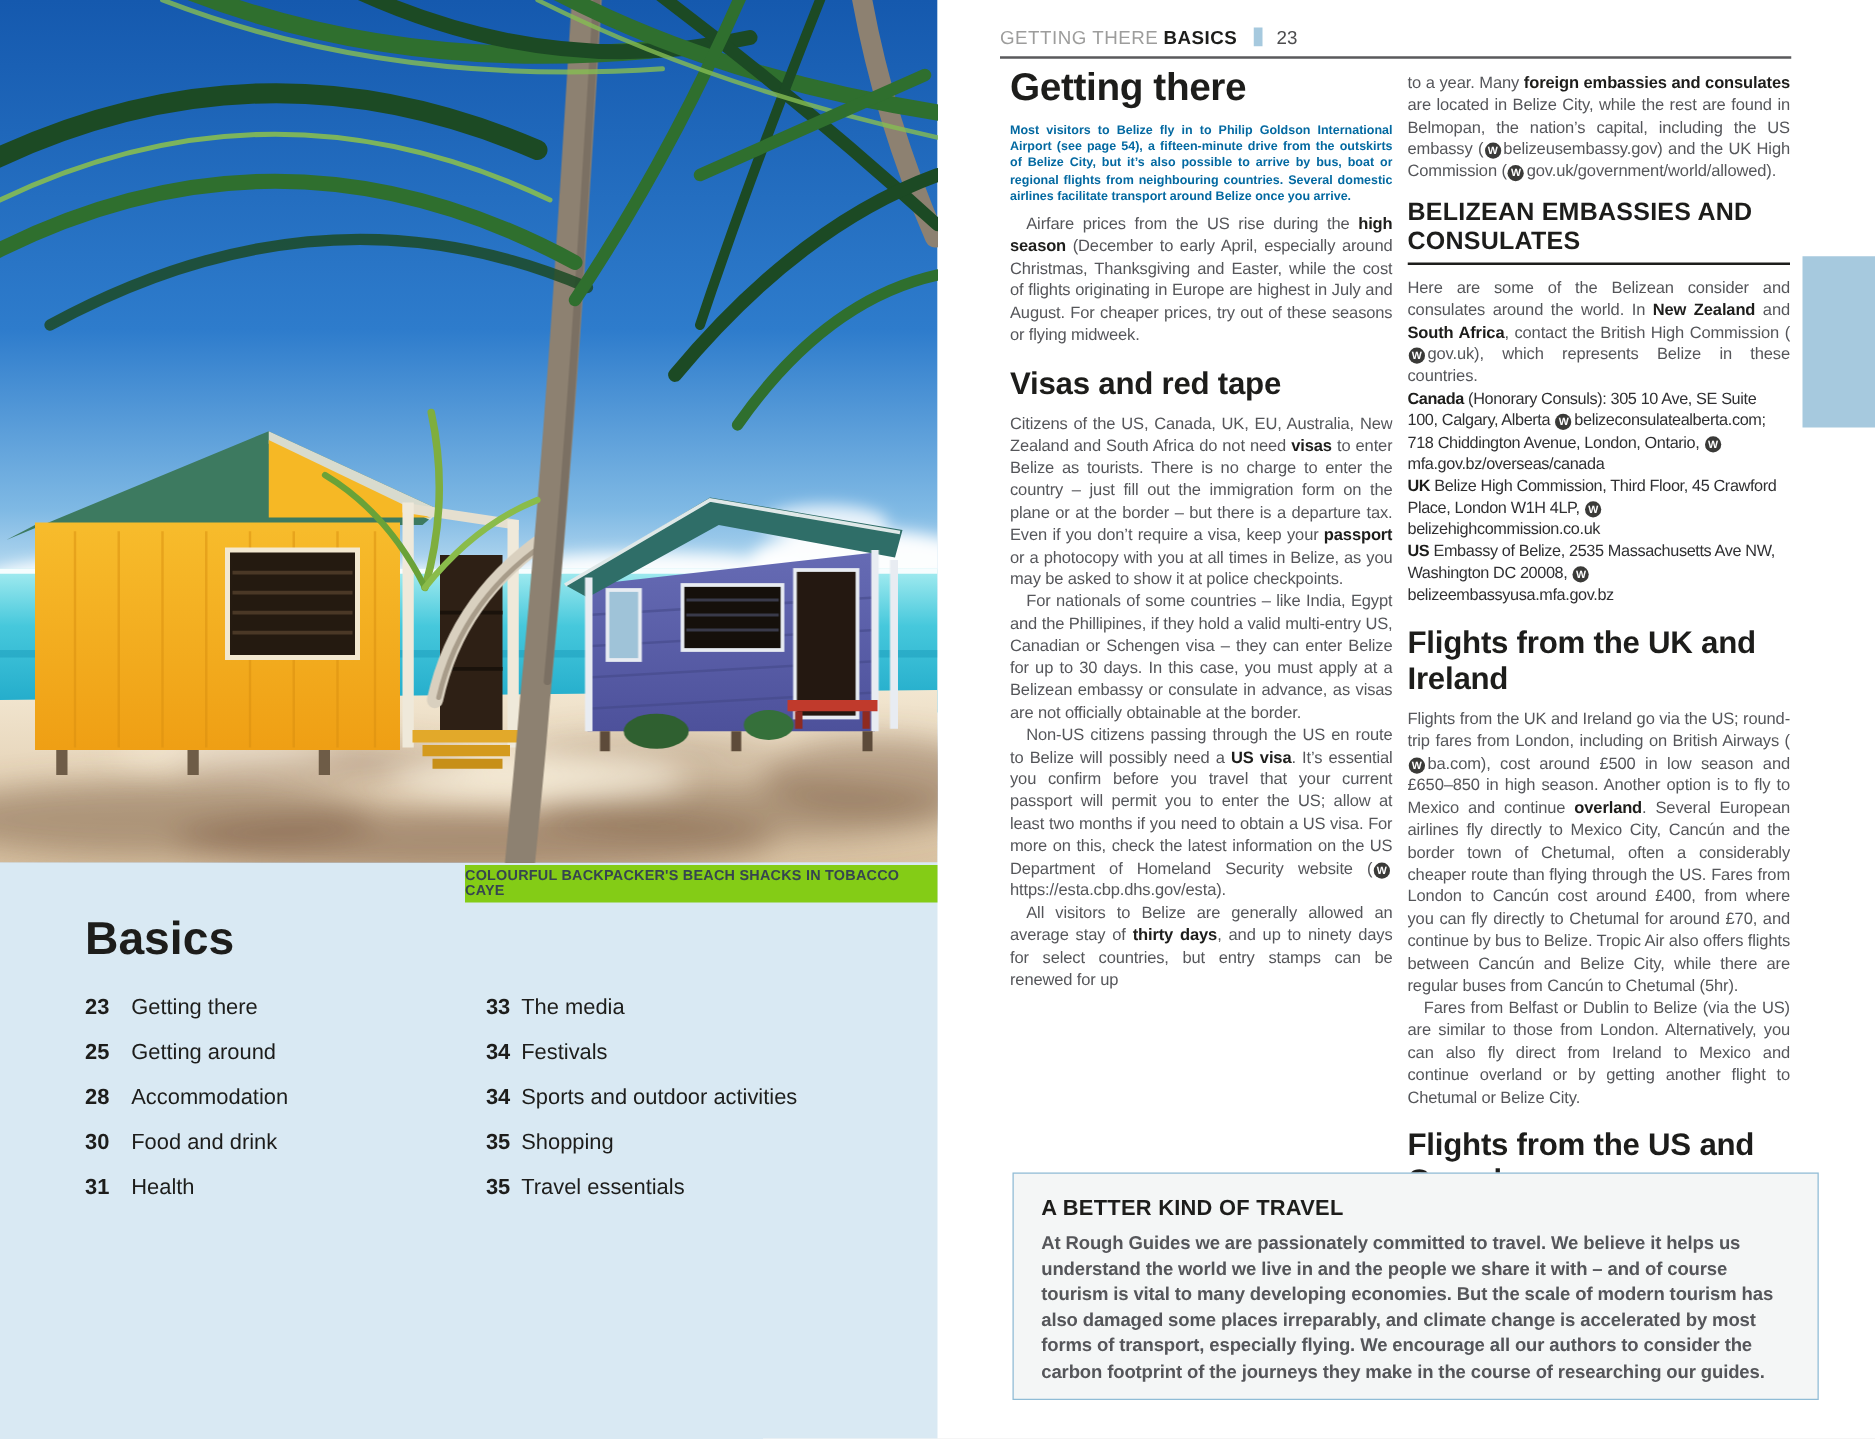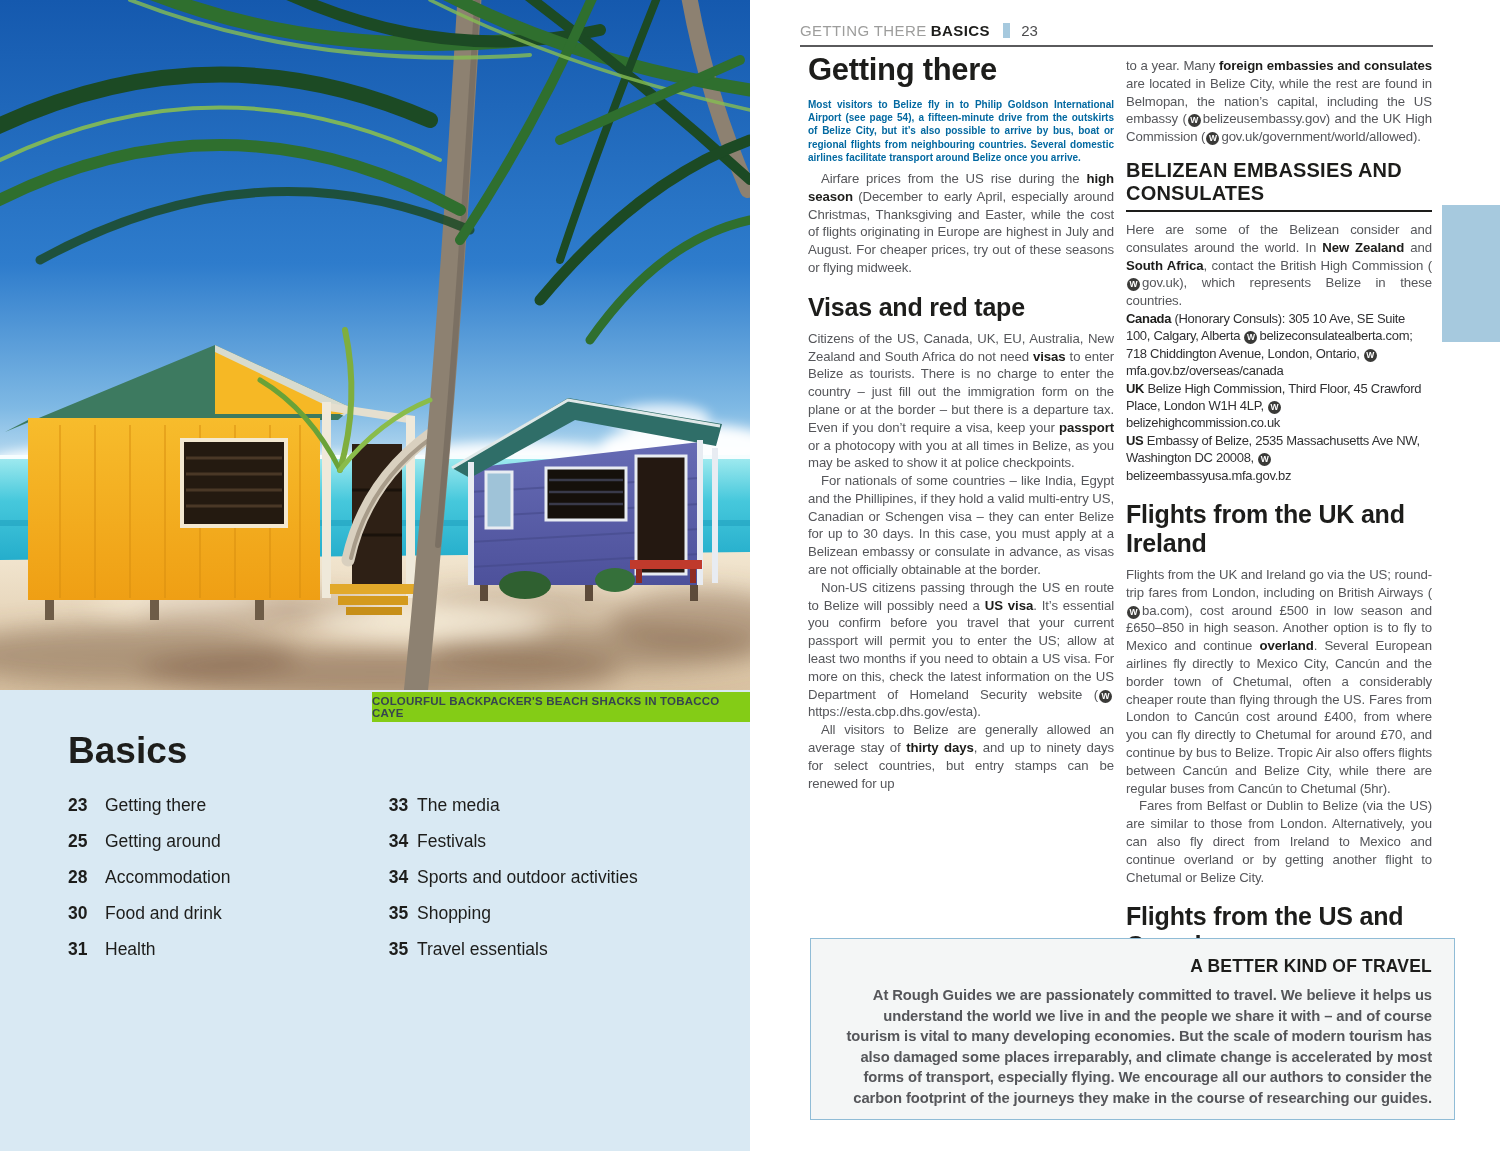--- a/index.html
+++ b/index.html
@@ -45,21 +45,21 @@
   .dir b{color:#1d1d1b;}
   .wicon{display:inline-block;width:13px;height:13px;border-radius:50%;background:#3a3a38;color:#ffffff;
          font-size:8.5px;font-weight:700;line-height:13px;text-align:center;vertical-align:0px;
          margin:0 2px 0 1px;letter-spacing:0;text-indent:0;}
 
   
   .side-tab{position:absolute;left:1442px;top:205px;width:58px;height:137px;background:#a6c9de;}
 
   
   .travel-box{position:absolute;left:810px;top:938px;width:645px;height:182px;background:#f4f6f6;
-        border:1px solid #90bcd6;box-sizing:border-box;padding:17px 22px;text-align:right;}
+        border:1px solid #90bcd6;box-sizing:border-box;padding:17px 22px;}
   .tb-title{font-size:17.5px;font-weight:700;color:#1d1d1b;letter-spacing:.2px;margin:0 0 8px;}
   .tb-body{font-size:14.8px;color:#55565a;line-height:20.5px;margin:0;letter-spacing:-.1px;font-weight:bold;}
 </style>
 </head>
 <body>
 
 <div class="page">
 
   <div class="left-panel">
     <div class="photo-wrap">

